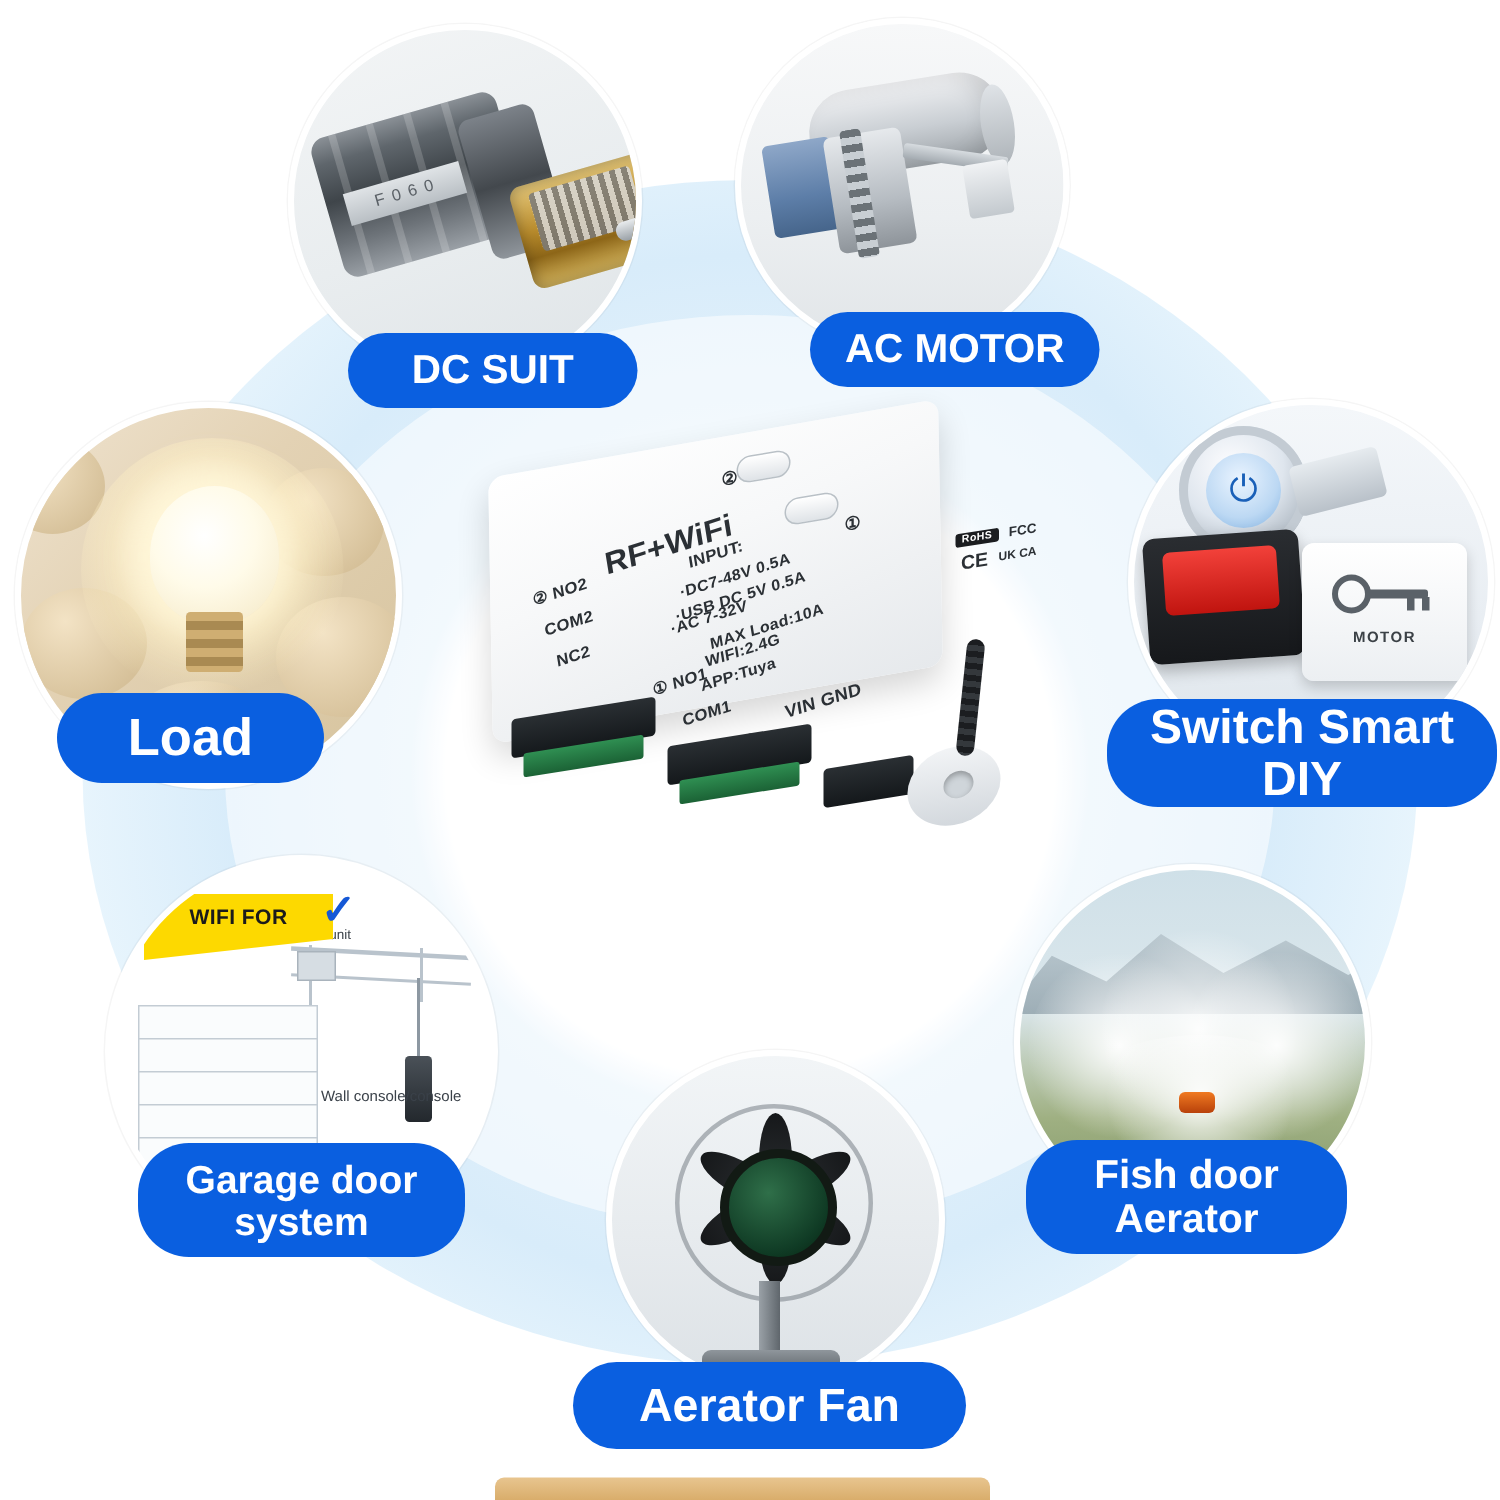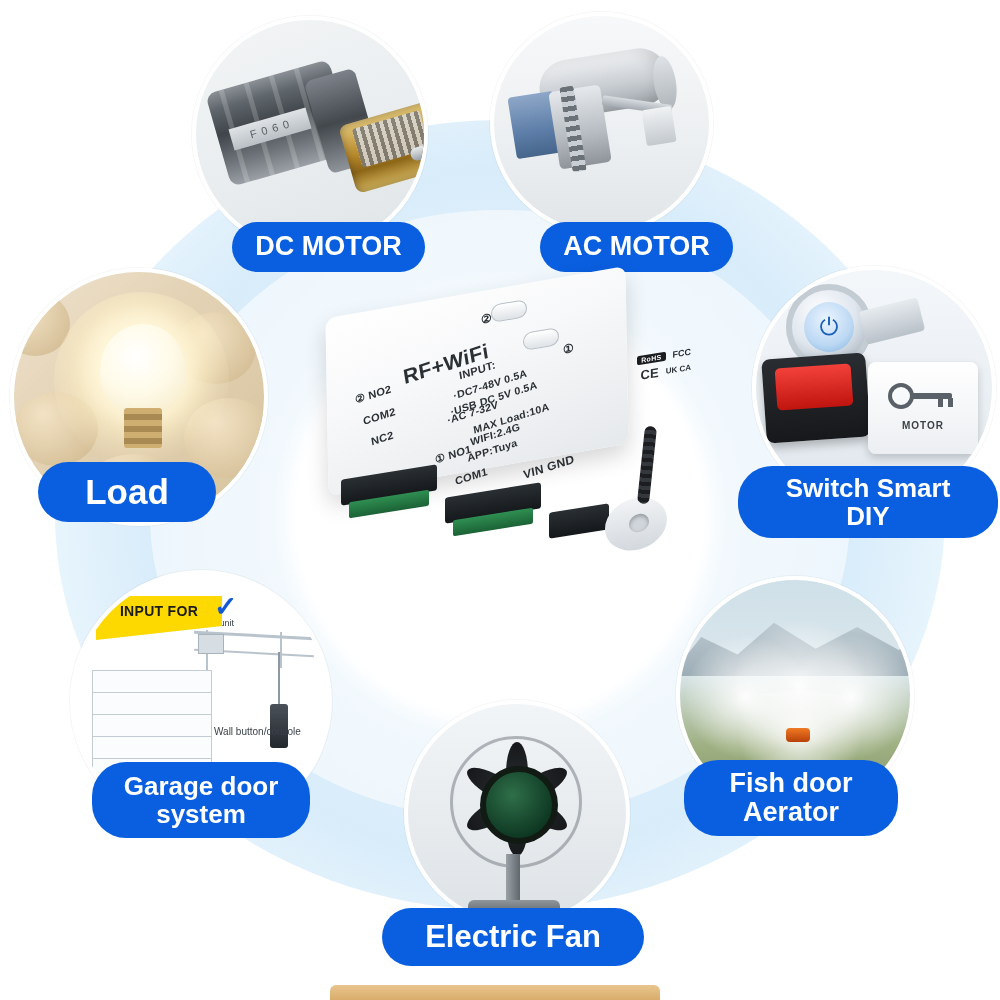--- a/index.html
+++ b/index.html
@@ -117,21 +117,21 @@
     transform:rotate(-9deg);border-radius:3px;
   }
   .acm-arm{
     position:absolute;left:108px;top:84px;width:70px;height:10px;
     background:linear-gradient(180deg,#d7dce0,#a4abb1);transform:rotate(8deg);border-radius:2px;
   }
   .acm-tab{
     position:absolute;left:150px;top:92px;width:30px;height:36px;
     background:linear-gradient(180deg,#f0f2f4,#c3c9ce);border-radius:3px;transform:rotate(-9deg);
   }
-  #ac-label{left:540px;top:222px;width:193px;height:50px;font-size:27px;}
+  #ac-label{left:540px;top:208px;width:193px;height:50px;font-size:27px;}
 
   
   #lamp-photo{left:10px;top:268px;width:250px;height:250px;
     background:linear-gradient(135deg,#efe3cf 0%,#e3d2b4 40%,#d6c39d 100%);}
   .lamp-glow{
     position:absolute;left:40px;top:20px;width:175px;height:175px;border-radius:50%;
     background:radial-gradient(circle at 48% 42%, #fffdf4 0%, #fff6dc 26%, rgba(255,240,198,.55) 46%, rgba(255,235,180,0) 72%);
   }
   .lamp-bulb{
     position:absolute;left:86px;top:52px;width:86px;height:92px;border-radius:50% 50% 46% 46%;
@@ -177,21 +177,21 @@
     background:linear-gradient(180deg,#ffffff,#eceff2);
     box-shadow:0 4px 9px rgba(0,0,0,.18);
   }
   .sw-exit-key{
     position:absolute;left:130px;top:106px;width:72px;height:40px;
   }
   .sw-exit-text{
     position:absolute;left:112px;top:150px;width:110px;text-align:center;
     font-size:10px;font-weight:700;color:#3b4146;letter-spacing:1px;
   }
-  #sw-label{left:738px;top:466px;width:260px;height:72px;font-size:26px;}
+  #sw-label{left:738px;top:466px;width:260px;height:72px;font-size:32px;}
 
   
   #garage-photo{left:70px;top:570px;width:254px;height:254px;background:#ffffff;}
   .gar-line{position:absolute;background:#b9c3cc;}
   .gar-panel{position:absolute;border:1.5px solid #c3ccd4;background:#fafcfd;}
   .gar-badge{
     position:absolute;left:22px;top:22px;width:126px;height:30px;background:#fdd900;
     display:flex;align-items:center;justify-content:center;
     font-size:14px;font-weight:800;color:#1b1b1b;letter-spacing:.3px;
   }
@@ -330,21 +330,21 @@
         <div class="dcmotor-rib" style="left:40px"></div>
         <div class="dcmotor-rib" style="left:66px"></div>
         <div class="dcmotor-rib" style="left:92px"></div>
       </div>
       <div class="dcmotor-label">F 0 6 0</div>
       <div class="dcmotor-cap"></div>
       <div class="dcmotor-gear"></div>
       <div class="dcmotor-gearteeth"></div>
       <div class="dcmotor-shaft"></div>
     </div>
-    <div class="label" id="dc-label">DC MOTOR</div>
+    <div class="label" id="dc-label">DC SUIT</div>
   </div>
 
   <div class="node">
     <div class="photo" id="ac-photo">
       <div class="acm-cyl"></div>
       <div class="acm-cyl-end"></div>
       <div class="acm-box"></div>
       <div class="acm-gearbox"></div>
       <div class="acm-chain"></div>
       <div class="acm-arm"></div>
@@ -399,45 +399,45 @@
       <div class="gar-line" style="left:120px;top:60px;width:120px;height:3px;transform:rotate(3deg)"></div>
       <div class="gar-line" style="left:120px;top:78px;width:120px;height:2px;transform:rotate(3deg)"></div>
       <div class="gar-line" style="left:132px;top:56px;width:2px;height:40px"></div>
       <div class="gar-line" style="left:206px;top:58px;width:2px;height:36px"></div>
 
       <div style="position:absolute;left:124px;top:60px;width:24px;height:18px;background:#d6dde3;border:1.4px solid #a9b3bc"></div>
       <div class="gar-wall-text" style="left:120px;top:44px">Motor unit</div>
 
       <div class="gar-line" style="left:204px;top:78px;width:1.6px;height:56px;background:#8d98a2"></div>
       <div class="gar-remote"></div>
-      <div class="gar-wall-text" style="left:140px;top:152px;font-size:10px">Wall button/console</div>
+      <div class="gar-wall-text" style="left:140px;top:152px;font-size:10px">Wall console/console</div>
 
       <div class="gar-line" style="left:10px;top:214px;width:236px;height:2px"></div>
 
-      <div class="gar-badge">INPUT FOR</div>
+      <div class="gar-badge">WIFI FOR</div>
       <div class="gar-check">✓</div>
     </div>
     <div class="label" id="garage-label">Garage door
 system</div>
   </div>
 
   <div class="node">
     <div class="photo" id="fan-photo">
       <div class="fan-ring"></div>
       <div class="fan-blade" style="transform:rotate(0deg)"></div>
       <div class="fan-blade" style="transform:rotate(60deg)"></div>
       <div class="fan-blade" style="transform:rotate(120deg)"></div>
       <div class="fan-blade" style="transform:rotate(180deg)"></div>
       <div class="fan-blade" style="transform:rotate(240deg)"></div>
       <div class="fan-blade" style="transform:rotate(300deg)"></div>
       <div class="fan-hub"></div>
       <div class="fan-pole"></div>
       <div class="fan-base"></div>
     </div>
-    <div class="label" id="fan-label">Electric Fan</div>
+    <div class="label" id="fan-label">Aerator Fan</div>
   </div>
 
   <div class="node">
     <div class="photo" id="pond-photo">
       <div class="pond-hill"></div>
       <div class="pond-spray" style="left:6px;top:52px;width:120px;height:130px;transform:rotate(18deg)"></div>
       <div class="pond-spray" style="left:54px;top:36px;width:130px;height:140px"></div>
       <div class="pond-spray" style="left:110px;top:52px;width:122px;height:130px;transform:rotate(-18deg)"></div>
       <div class="pond-spray" style="left:40px;top:110px;width:160px;height:80px"></div>
       <div class="pond-nozzle"></div>

